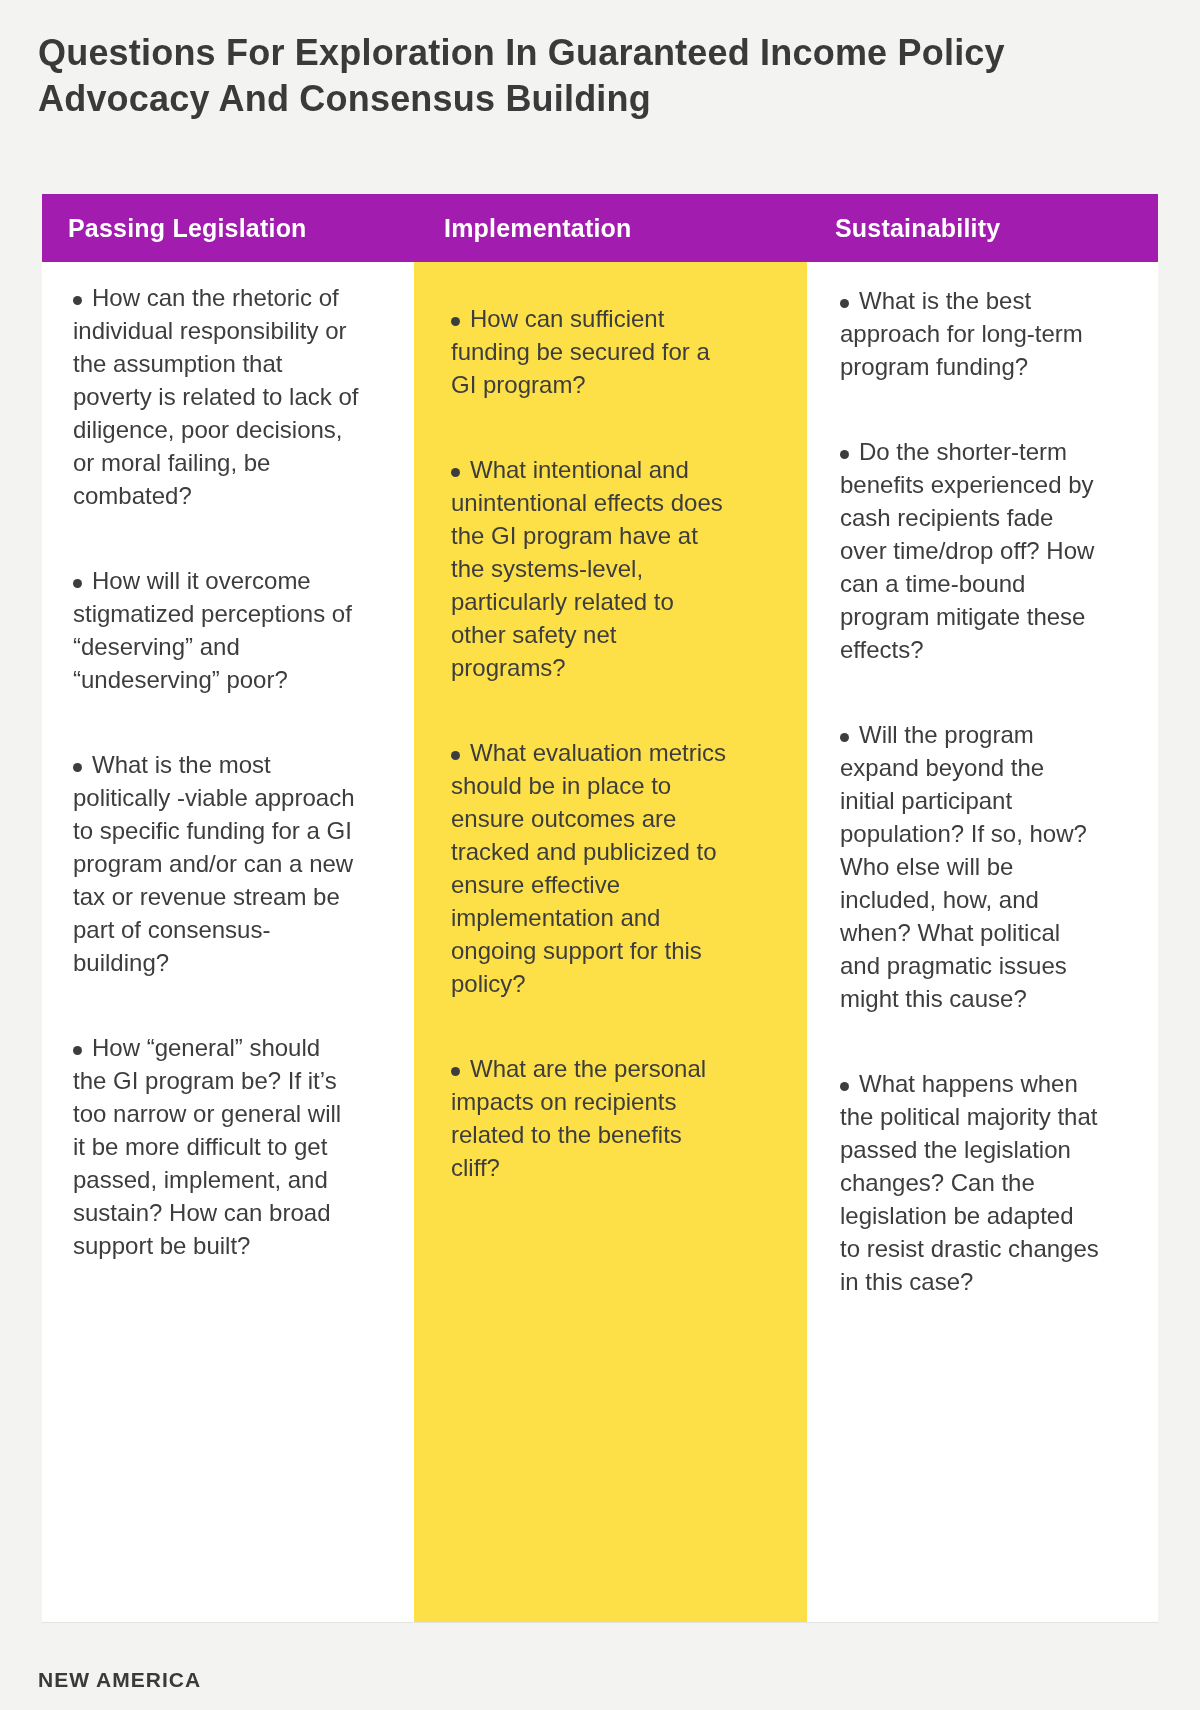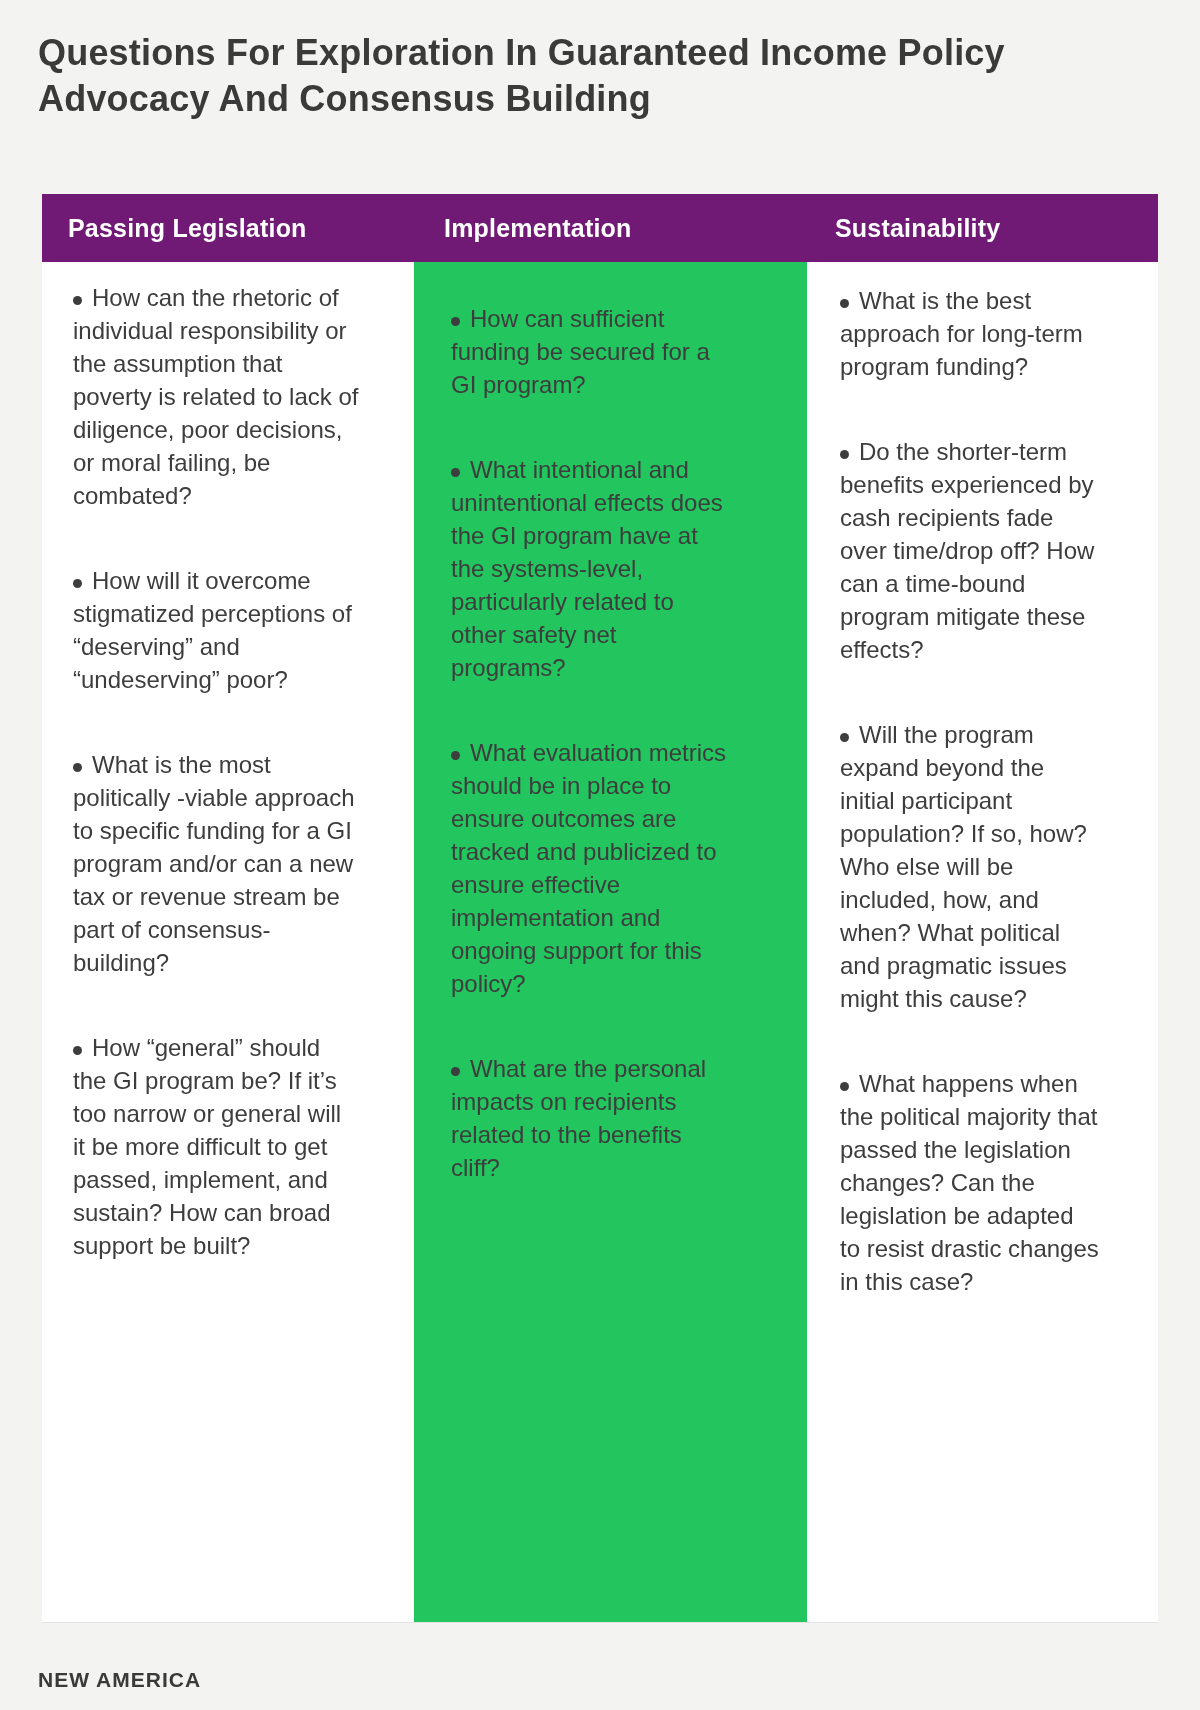--- a/index.html
+++ b/index.html
@@ -33,21 +33,21 @@
   }
   .table {
     position: absolute;
     left: 42px;
     top: 194px;
     width: 1116px;
   }
   .header-row {
     display: flex;
     height: 68px;
-    background: #701a75;
+    background: #a21caf;
     align-items: center;
   }
   .header-cell {
     color: #ffffff;
     font-weight: bold;
     font-size: 25px;
     letter-spacing: 0.2px;
     box-sizing: border-box;
   }
   .body-row {
@@ -62,21 +62,21 @@
     color: #3d3d3d;
     overflow: hidden;
   }
   .col-1 { width: 372px; }
   .col-2 { width: 393px; }
   .col-3 { width: 351px; }
   .header-cell.col-1 { padding-left: 26px; }
   .header-cell.col-2 { padding-left: 30px; }
   .header-cell.col-3 { padding-left: 28px; }
   .cell.col-1 { background: #ffffff; padding: 19px 55px 12px 31px; }
-  .cell.col-2 { background: #22c55e; padding: 40px 72px 20px 37px; }
+  .cell.col-2 { background: #fde047; padding: 40px 72px 20px 37px; }
   .cell.col-3 { background: #ffffff; padding: 22px 58px 20px 33px; }
   .question {
     margin: 0 0 52px 0;
   }
   .dot {
     display: inline-block;
     width: 9px;
     height: 9px;
     border-radius: 50%;
     background: #3d3d3d;

